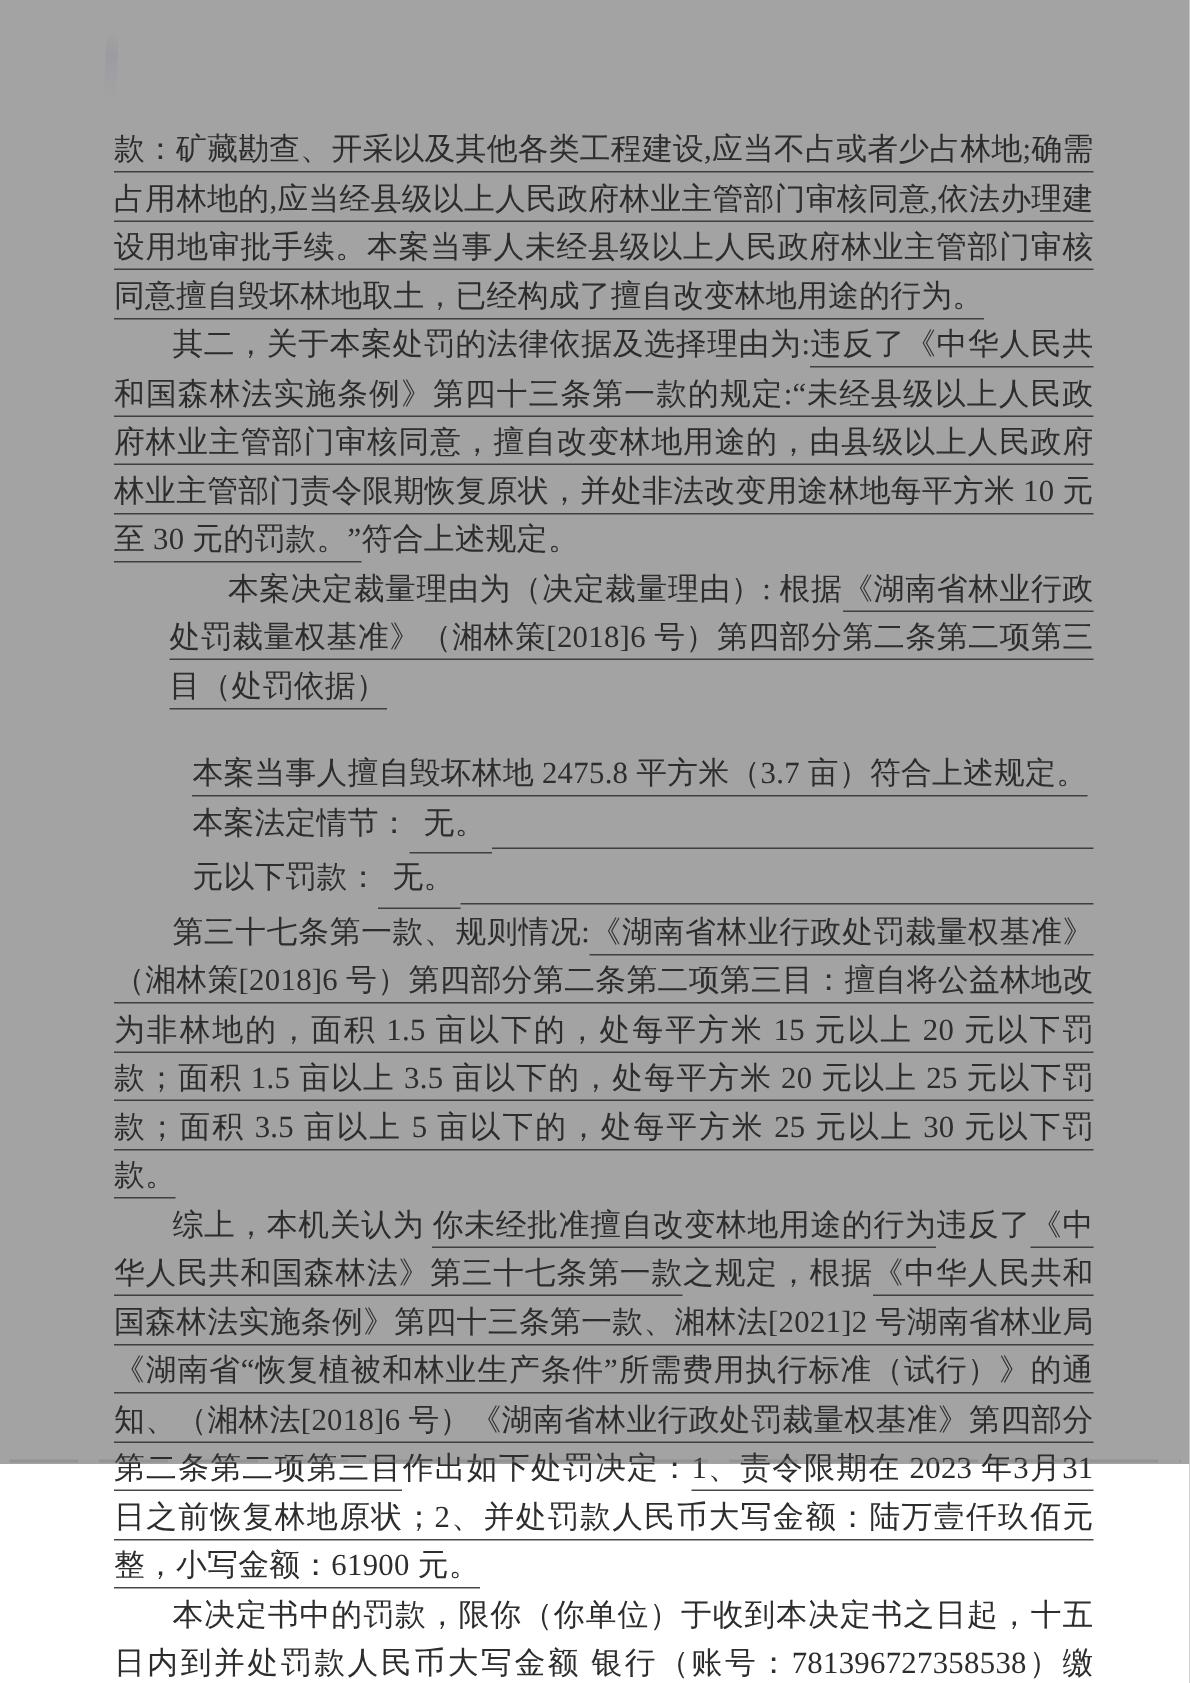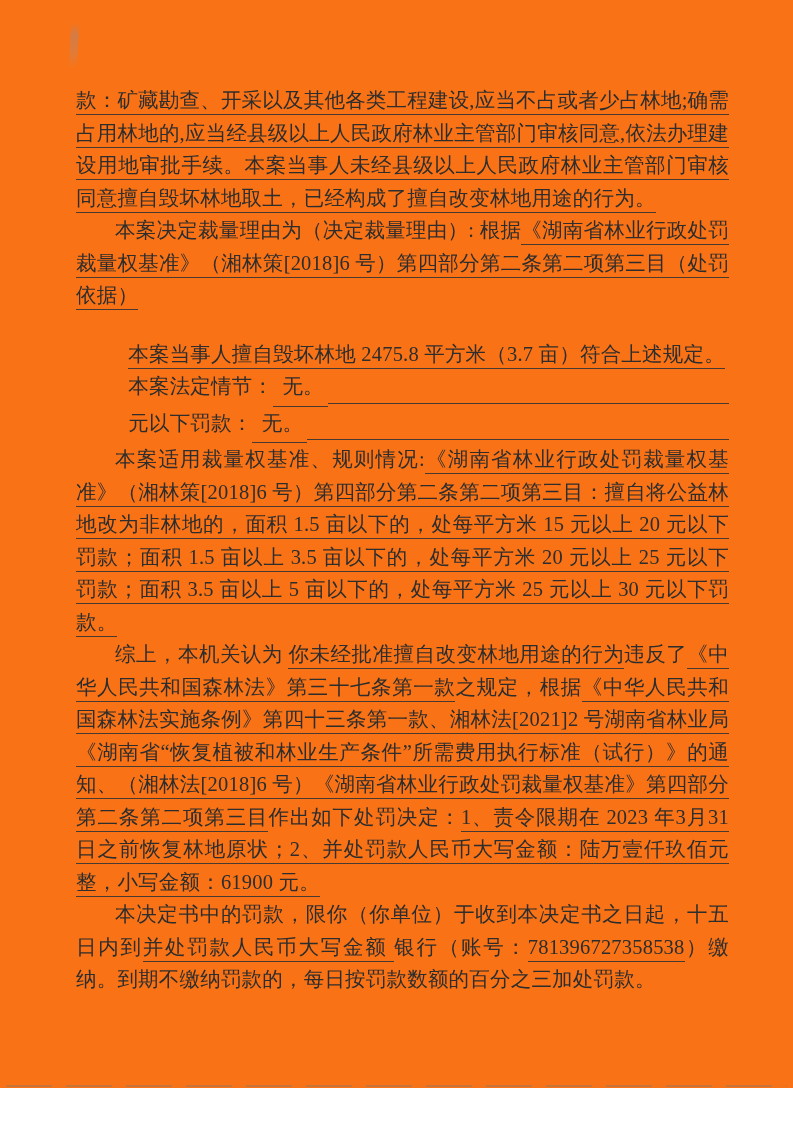--- a/index.html
+++ b/index.html
@@ -4,22 +4,22 @@
 <style>
   html,body{margin:0;padding:0;}
   body{
     width:793px;height:1122px;
     background:#ffffff;
     font-family:"Liberation Serif","DejaVu Serif",serif;
     overflow:hidden;
   }
   .page{
     position:relative;
-    width:793px;height:1088px;
-    background:#f97316;
+    width:793px;height:976px;
+    background:#a3a3a3;
   }
   .doc{
     position:absolute;
     left:76px;right:64px;top:84px;
     color:#2d2d2d;
     font-size:20.5px;
     line-height:32.5px;
     text-align:justify;
     text-justify:inter-character;
     letter-spacing:0.2px;
@@ -64,30 +64,31 @@
     border-radius:1px;
   }
 </style>
 </head>
 <body>
 
 <div class="page">
   <div class="artifact-topleft"></div>
   <div class="doc">
       <div class="para" style="text-indent: 0em;"><span class="seg u">款：矿藏勘查、开采以及其他各类工程建设,应当不占或者少占林地;确需占用林地的,应当经县级以上人民政府林业主管部门审核同意,依法办理建设用地审批手续。本案当事人未经县级以上人民政府林业主管部门审核同意擅自毁坏林地取土，已经构成了擅自改变林地用途的行为。</span></div>
-      <div class="para" style="text-indent: 1.9em;"><span class="seg">本案决定裁量理由为（决定裁量理由）: 根据</span><span class="seg u">《湖南省林业行政处罚裁量权基准》（湘林策[2018]6 号）第四部分第二条第二项第三目（处罚依据）</span></div>
+      <div class="para" style="text-indent: 1.9em;"><span class="seg">其二，关于本案处罚的法律依据及选择理由为:</span><span class="seg u">违反了《中华人民共和国森林法实施条例》第四十三条第一款的规定:“未经县级以上人民政府林业主管部门审核同意，擅自改变林地用途的，由县级以上人民政府林业主管部门责令限期恢复原状，并处非法改变用途林地每平方米 10 元至 30 元的罚款。”</span><span class="seg">符合上述规定。</span></div>
+      <div class="para" style="text-indent: 1.9em; margin-left: 37px;"><span class="seg">本案决定裁量理由为（决定裁量理由）: 根据</span><span class="seg u">《湖南省林业行政处罚裁量权基准》（湘林策[2018]6 号）第四部分第二条第二项第三目（处罚依据）</span></div>
       <div class="para" style="text-indent: 2.55em; margin-top: 26px;"><span class="seg u">本案当事人擅自毁坏林地 2475.8 平方米（3.7 亩）符合上述规定。</span></div>
       <div class="para fillrow">
         <span class="label">本案法定情节：</span>
         <span class="val">无。</span>
         <span class="rule"></span>
       </div>
       <div class="para fillrow">
         <span class="label">元以下罚款：</span>
         <span class="val">无。</span>
         <span class="rule"></span>
       </div>
-      <div class="para" style="text-indent: 1.9em;"><span class="seg">本案适用裁量权基准、规则情况:</span><span class="seg u">《湖南省林业行政处罚裁量权基准》（湘林策[2018]6 号）第四部分第二条第二项第三目：擅自将公益林地改为非林地的，面积 1.5 亩以下的，处每平方米 15 元以上 20 元以下罚款；面积 1.5 亩以上 3.5 亩以下的，处每平方米 20 元以上 25 元以下罚款；面积 3.5 亩以上 5 亩以下的，处每平方米 25 元以上 30 元以下罚款。</span></div>
+      <div class="para" style="text-indent: 1.9em;"><span class="seg">第三十七条第一款、规则情况:</span><span class="seg u">《湖南省林业行政处罚裁量权基准》（湘林策[2018]6 号）第四部分第二条第二项第三目：擅自将公益林地改为非林地的，面积 1.5 亩以下的，处每平方米 15 元以上 20 元以下罚款；面积 1.5 亩以上 3.5 亩以下的，处每平方米 20 元以上 25 元以下罚款；面积 3.5 亩以上 5 亩以下的，处每平方米 25 元以上 30 元以下罚款。</span></div>
       <div class="para" style="text-indent: 1.9em;"><span class="seg">综上，本机关认为 </span><span class="seg u">你未经批准擅自改变林地用途的行为</span><span class="seg">违反了</span><span class="seg u">《中华人民共和国森林法》第三十七条第一款</span><span class="seg">之规定，根据</span><span class="seg u">《中华人民共和国森林法实施条例》第四十三条第一款、湘林法[2021]2 号湖南省林业局《湖南省“恢复植被和林业生产条件”所需费用执行标准（试行）》的通知、（湘林法[2018]6 号）《湖南省林业行政处罚裁量权基准》第四部分第二条第二项第三目</span><span class="seg">作出如下处罚决定：</span><span class="seg u">1、责令限期在 2023 年3月31日之前恢复林地原状；2、并处罚款人民币大写金额：陆万壹仟玖佰元整，小写金额：61900 元。</span></div>
       <div class="para" style="text-indent: 1.9em;"><span class="seg">本决定书中的罚款，限你（你单位）于收到本决定书之日起，十五日内到</span><span class="seg u">并处罚款人民币大写金额 </span><span class="seg">银行（账号：</span><span class="seg u">781396727358538</span><span class="seg">）缴纳。到期不缴纳罚款的，每日按罚款数额的百分之三加处罚款。</span></div>
     </div>
   <div class="artifact-bottom"></div>
 </div>
 
 </body></html>

